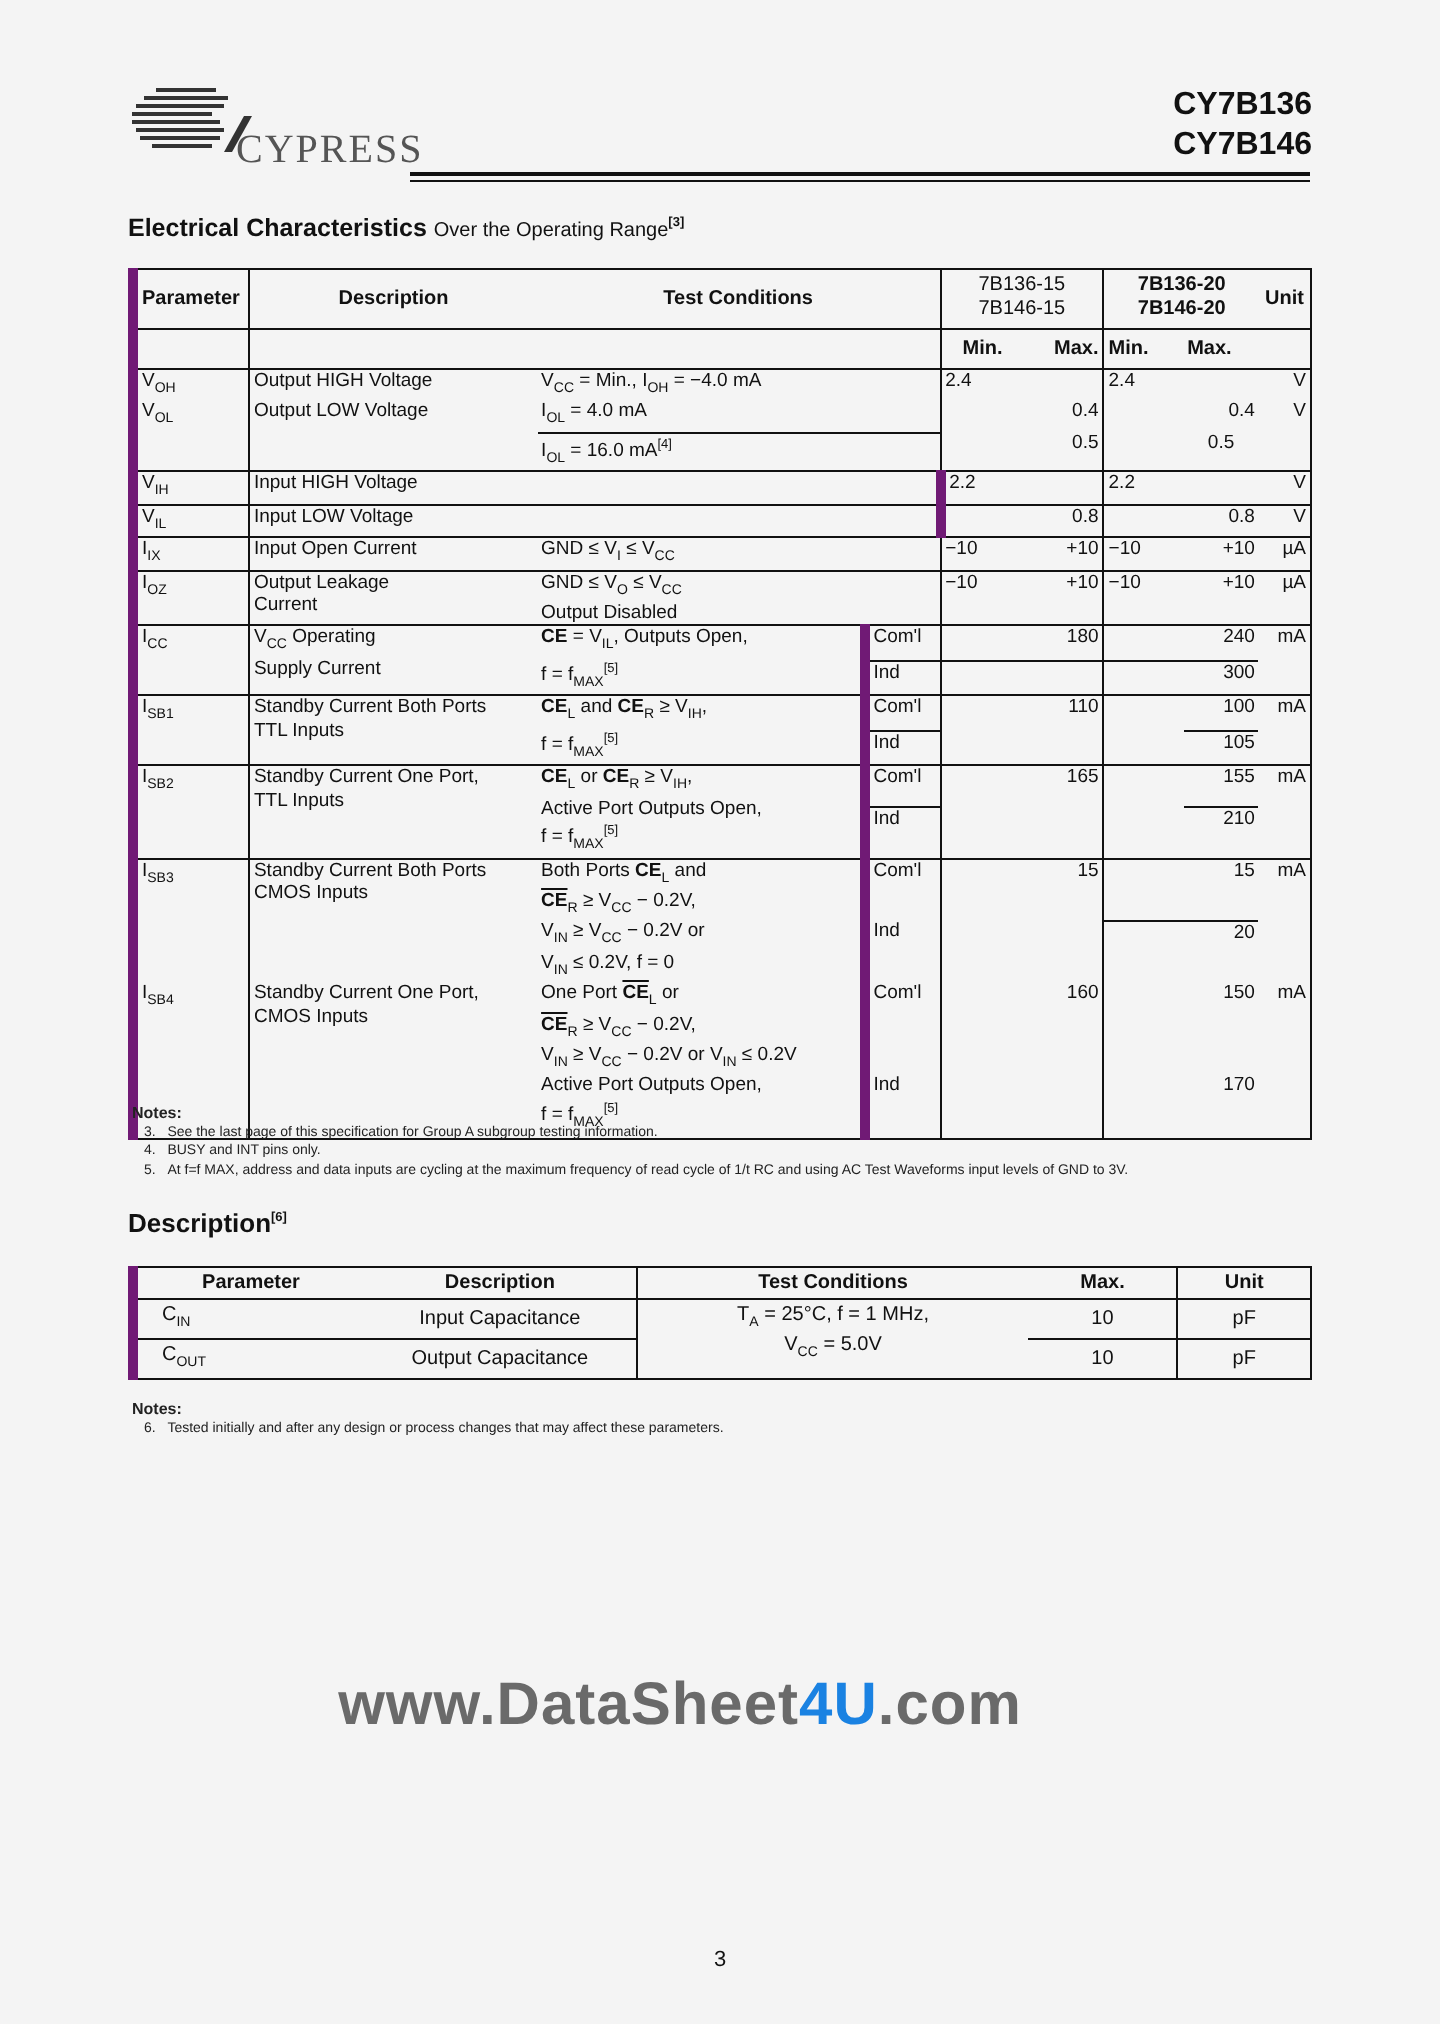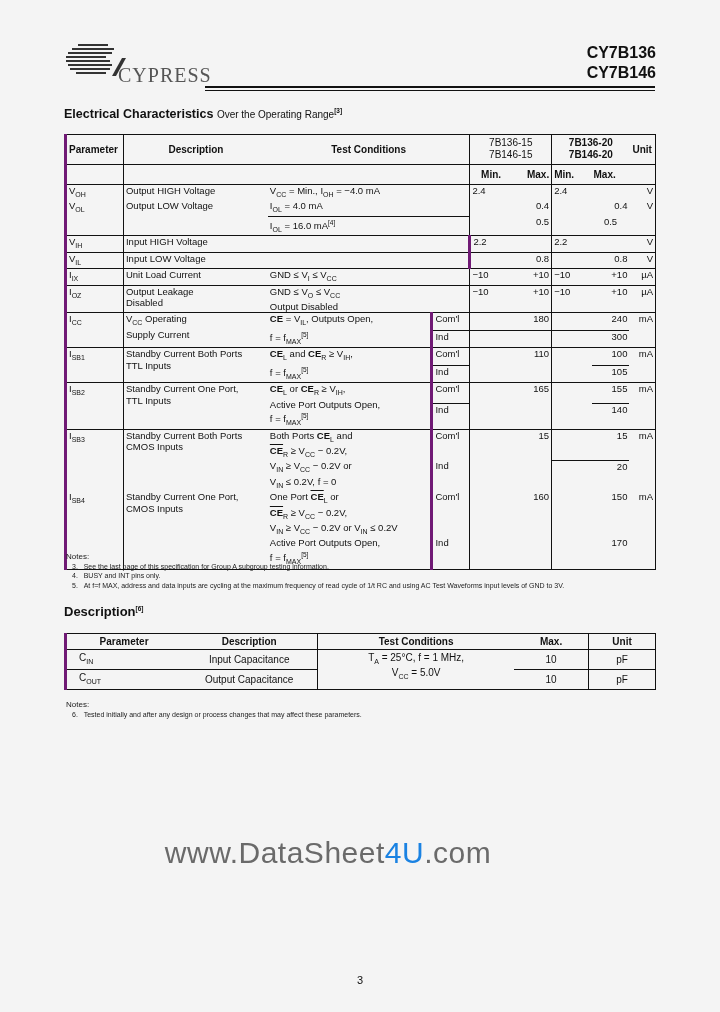--- a/index.html
+++ b/index.html
@@ -12,33 +12,33 @@
   .hdr-rule2 { left:205px; top:90px; width:450px; height:1px; background:#111; }
   .part { right:64px; font-weight:bold; font-size:16px; text-align:right; }
   .sec-title { left:64px; font-size:12.5px; font-weight:bold; }
   .sec-title .sub { font-weight:normal; font-size:10px; }
   sup { font-size:6.5px; }
   sub { font-size:7px; }
   .ovl { text-decoration:overline;font-weight:bold; }
   table.ec { position:absolute; left:64px; top:134px; width:592px; border-collapse:collapse; font-size:9.5px; }
   table.ec td, table.ec th { padding:0 2px; vertical-align:top; line-height:11.5px; }
   table.ec th { font-weight:bold; font-size:10px; }
-  .bl { border-left:3px solid #701a75; }
+  .bl { border-left:5px solid #701a75; }
   .br { border-right:1px solid #111; }
   .bt { border-top:1px solid #111; }
   .bb { border-bottom:1px solid #111; }
   .c { text-align:center; }
   .r { text-align:right; }
   .notes { left:66px; font-size:7px; line-height:9.5px; color:#222; }
-  .notes .nh { font-weight:normal; font-size:8px; }
+  .notes .nh { font-weight:bold; font-size:8px; }
   .notes .ni { padding-left:6px; }
   table.cap { position:absolute; left:64px; top:633px; width:592px; border-collapse:collapse; font-size:10px; }
   table.cap td, table.cap th { padding:2px 4px; line-height:11px; }
   table.cap th { font-weight:bold; }
-  .wm { left:0; width:656px; top:836px; text-align:center; font-size:30px; font-weight:normal; color:#6a6a6a; letter-spacing:0.5px; }
+  .wm { left:12px; width:656px; top:836px; text-align:center; font-size:30px; font-weight:bold; color:#6a6a6a; letter-spacing:0.5px; }
   .wm .hl { color:#1a82e2; }
   .pgnum { left:0; width:720px; top:974px; text-align:center; font-size:11px; }
 </style>
 </head>
 <body>
 
 <svg class="abs logo" viewBox="0 0 140 40">
   <g fill="#333">
     <rect x="12" y="4" width="30" height="2"></rect>
     <rect x="6" y="8" width="42" height="2"></rect>
@@ -141,32 +141,32 @@
     <td class="bb" colspan="3">Input LOW Voltage</td>
     <td class="bl bb"></td>
         <td class="br bb r">0.8</td>
     <td class="bb"></td>
         <td class="bb r">0.8</td>
     <td class="br bb r">V</td>
   </tr>
 
   <tr class="bb">
     <td class="bl br bb"><span>I</span><sub>IX</sub></td>
-    <td class="bb">Unit Load Current</td>
+    <td class="bb">Input Open Current</td>
     <td class="bb br" colspan="2">GND ≤ V<sub>I</sub> ≤ V<sub>CC</sub></td>
     <td class="bb">−10</td>
         <td class="br bb r">+10</td>
     <td class="bb">−10</td>
         <td class="bb r">+10</td>
     <td class="br bb r">µA</td>
   </tr>
 
   <tr class="bb">
     <td class="bl br bb"><span>I</span><sub>OZ</sub></td>
-    <td class="bb"><span>Output Leakage</span><br><span>Disabled</span></td>
+    <td class="bb"><span>Output Leakage</span><br><span>Current</span></td>
     <td class="bb br" colspan="2">GND ≤ V<sub>O</sub> ≤ V<sub>CC</sub><br><span>Output Disabled</span></td>
     <td class="bb">−10</td>
         <td class="br bb r">+10</td>
     <td class="bb">−10</td>
         <td class="bb r">+10</td>
     <td class="br bb r">µA</td>
   </tr>
 
   <tr>
     <td class="bl br" rowspan="2"><span>I</span><sub>CC</sub></td>
@@ -217,21 +217,21 @@
         <td class="br bt r">165</td>
     <td class="bt"></td>
         <td class="bb bt r">155</td>
     <td class="br bt r">mA</td>
   </tr>
   <tr class="bb" style="height:26px">
     <td class="bl br bb">Ind</td>
     <td class="bb"></td>
         <td class="br bb"></td>
     <td class="bb"></td>
-        <td class="bb r">140</td>
+        <td class="bb r">210</td>
     <td class="br bb"></td>
   </tr>
 
   <tr>
     <td class="bl br bt" rowspan="2"><span>I</span><sub>SB3</sub></td>
     <td class="bt" rowspan="2"><span>Standby Current Both Ports</span><br><span>CMOS Inputs</span></td>
     <td class="bt">Both Ports <span class="ovl">CE</span><sub>L</sub> and<br><span class="ovl">CE</span><sub>R</sub> ≥ V<sub>CC</sub> − 0.2V,</td>
     <td class="bl br bt" style="height:28px">Com'l</td>
     <td class="bt"></td>
         <td class="br bt r">15</td>

